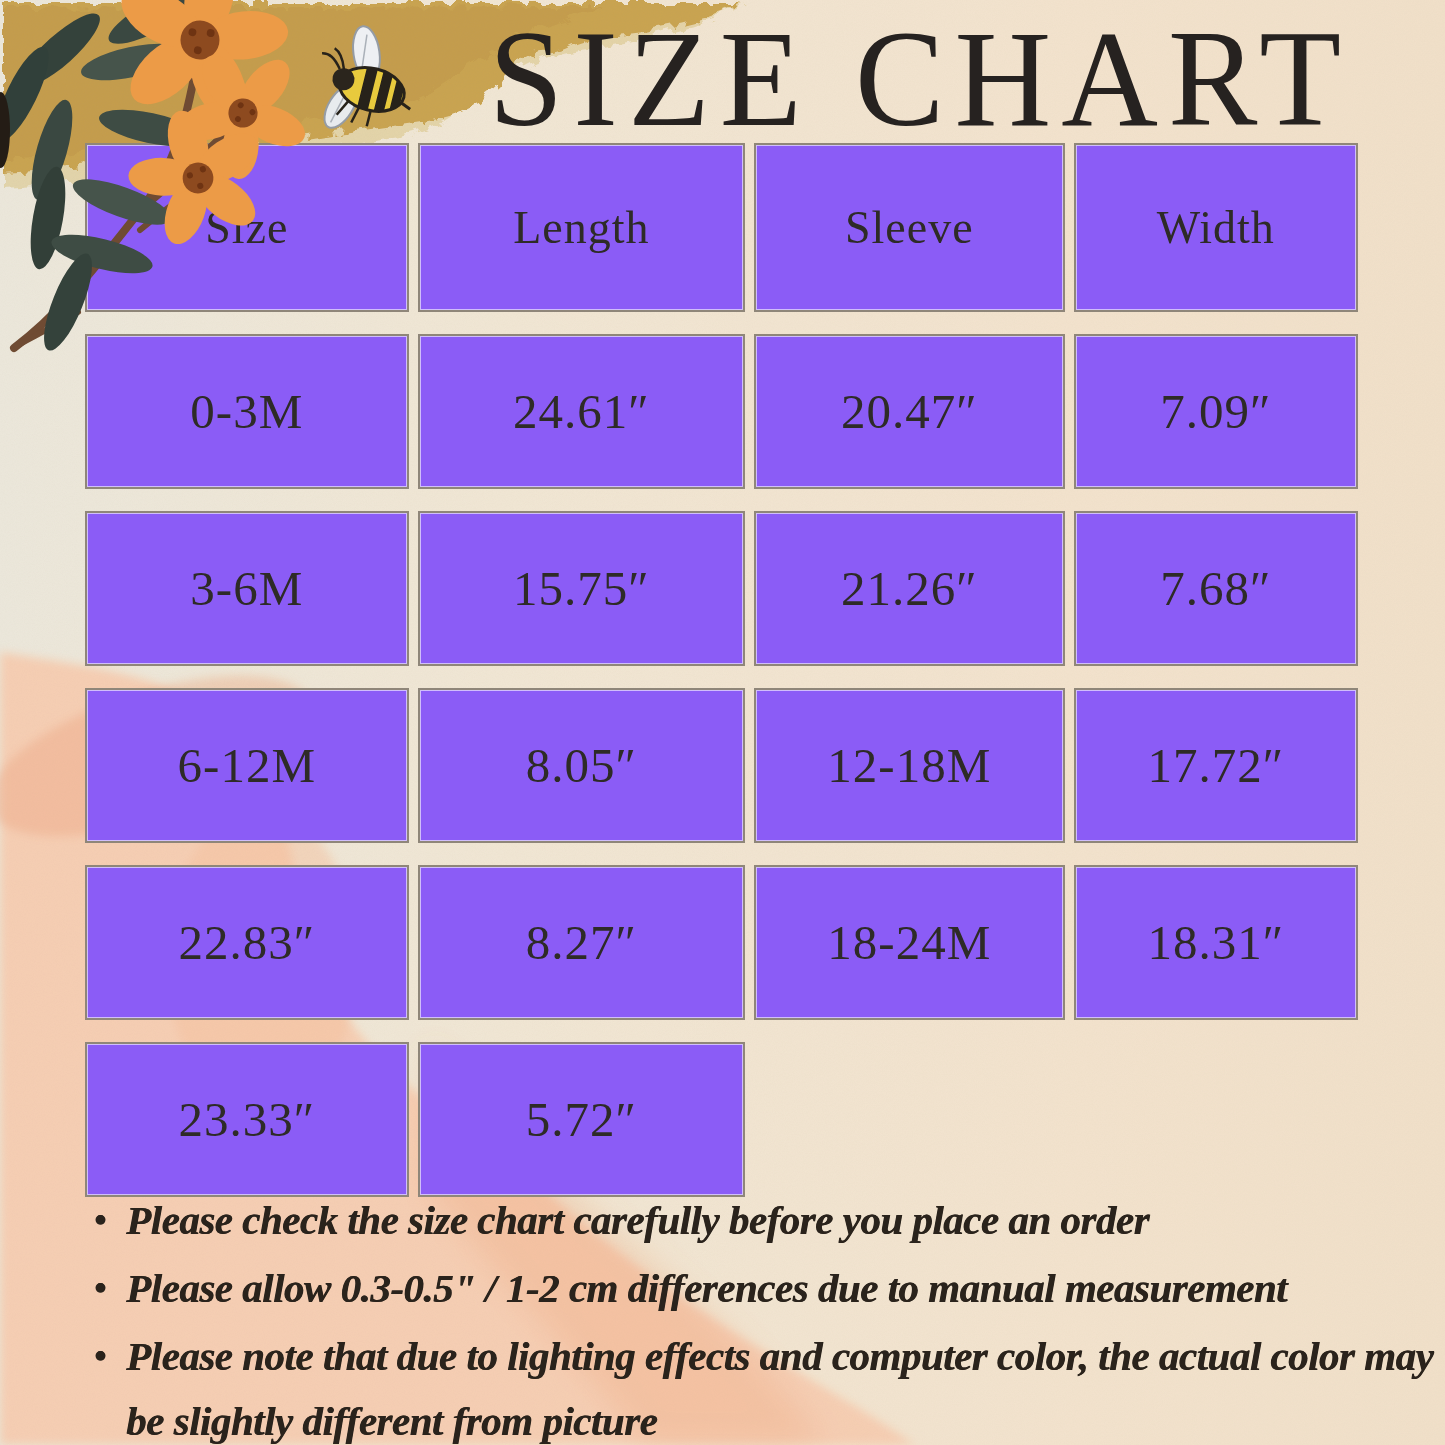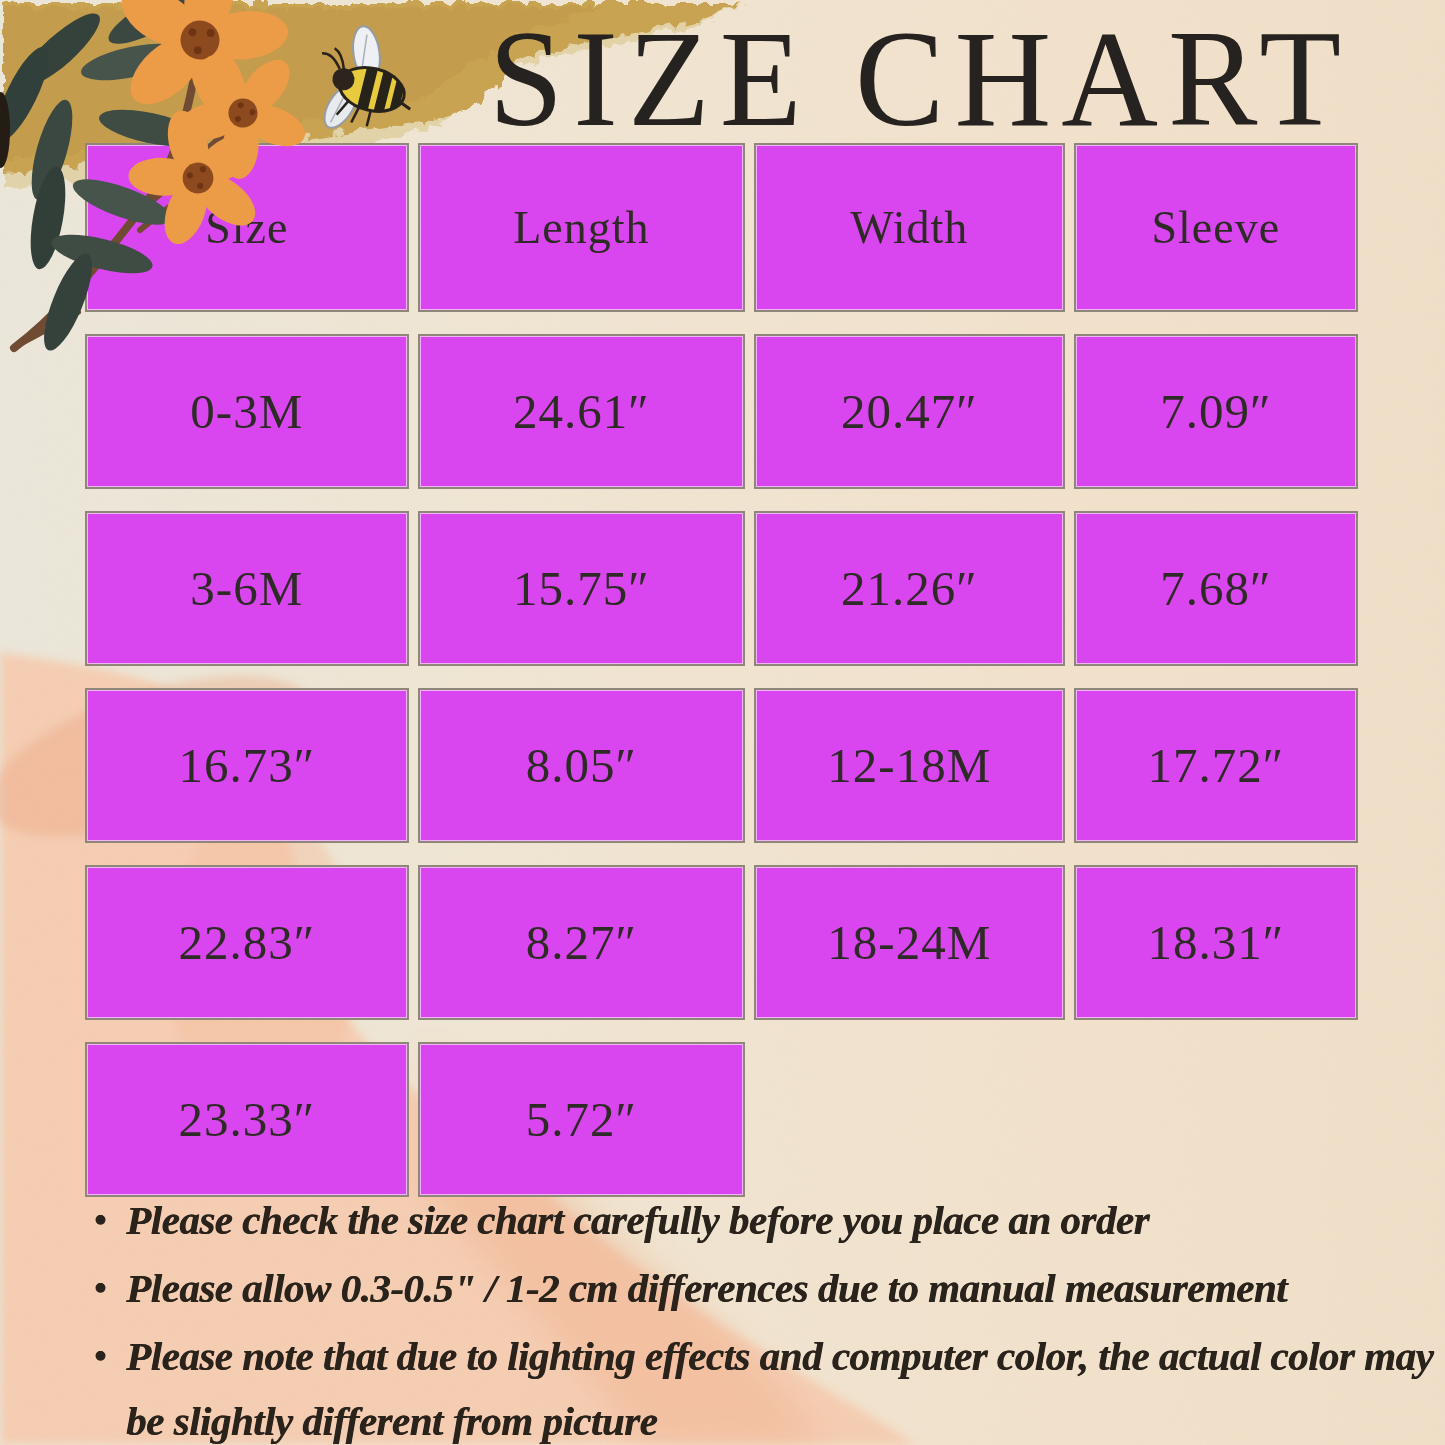--- a/index.html
+++ b/index.html
@@ -24,21 +24,21 @@
 
   .size-table{
     position:absolute;z-index:1;
     left:85px;top:143px;width:1273px;height:1054px;
     display:grid;
     grid-template-columns:323fr 327fr 310fr 284fr;
     grid-template-rows:169fr 170fr 170fr 170fr 170fr 170fr;
     column-gap:9px;row-gap:7px;
   }
   .cell{
-    background:#d946ef;
+    background:#8b5cf6;
     border:2px solid #8f8679;
     display:flex;align-items:center;justify-content:center;
     color:#2e2b27;
     box-shadow:0 0 0 1px rgba(255,255,255,.6) inset;
   }
   .cell.th{font-size:46px;letter-spacing:1px;}
   .cell.td{font-size:49px;letter-spacing:1px;margin-top:15px;}
 
   .notes{
     position:absolute;z-index:1;
@@ -106,34 +106,34 @@
   </g>
 
   <rect width="1445" height="1445" filter="url(#grain)" opacity="0.85"></rect>
 </svg>
 
 <div class="title">SIZE CHART</div>
 
 <div class="size-table">
   <div class="cell th">Size</div>
   <div class="cell th">Length</div>
+  <div class="cell th">Sleeve</div>
   <div class="cell th">Width</div>
-  <div class="cell th">Sleeve</div>
 
   <div class="cell td">0-3M</div>
   <div class="cell td">24.61″</div>
   <div class="cell td">20.47″</div>
   <div class="cell td">7.09″</div>
 
   <div class="cell td">3-6M</div>
   <div class="cell td">15.75″</div>
   <div class="cell td">21.26″</div>
   <div class="cell td">7.68″</div>
 
-  <div class="cell td">16.73″</div>
+  <div class="cell td">6-12M</div>
   <div class="cell td">8.05″</div>
 
   <div class="cell td">12-18M</div>
   <div class="cell td">17.72″</div>
   <div class="cell td">22.83″</div>
   <div class="cell td">8.27″</div>
 
   <div class="cell td">18-24M</div>
   <div class="cell td">18.31″</div>
   <div class="cell td">23.33″</div>

